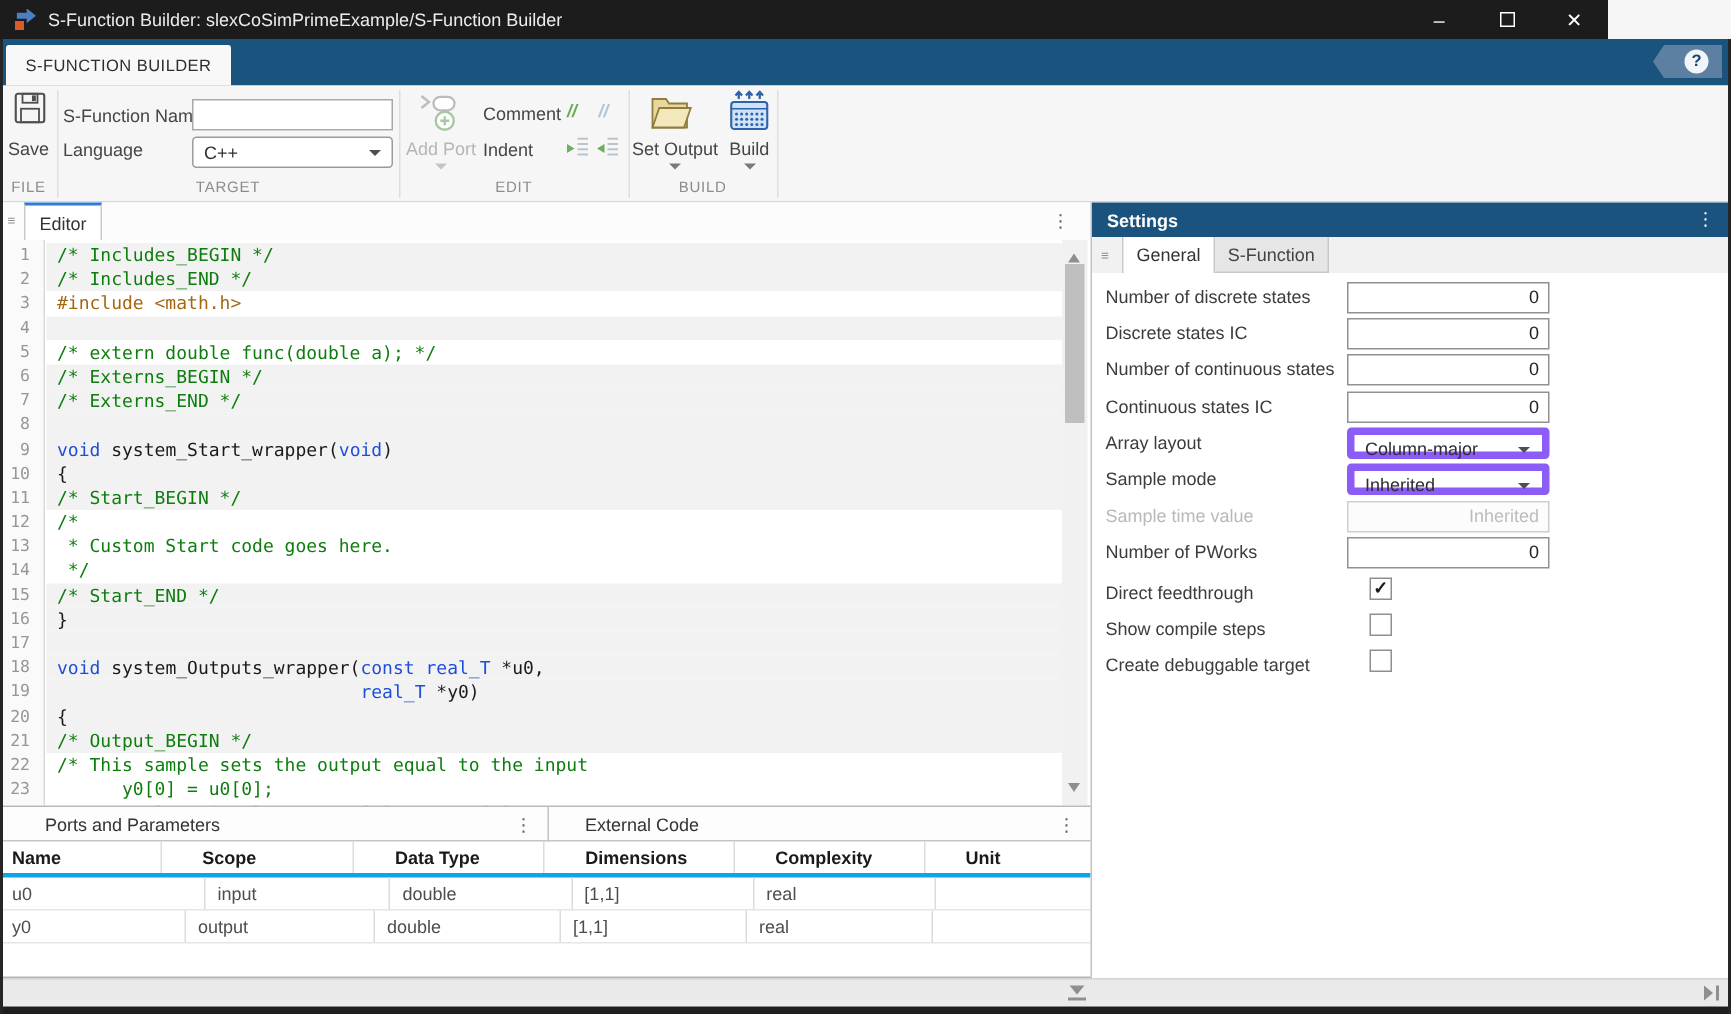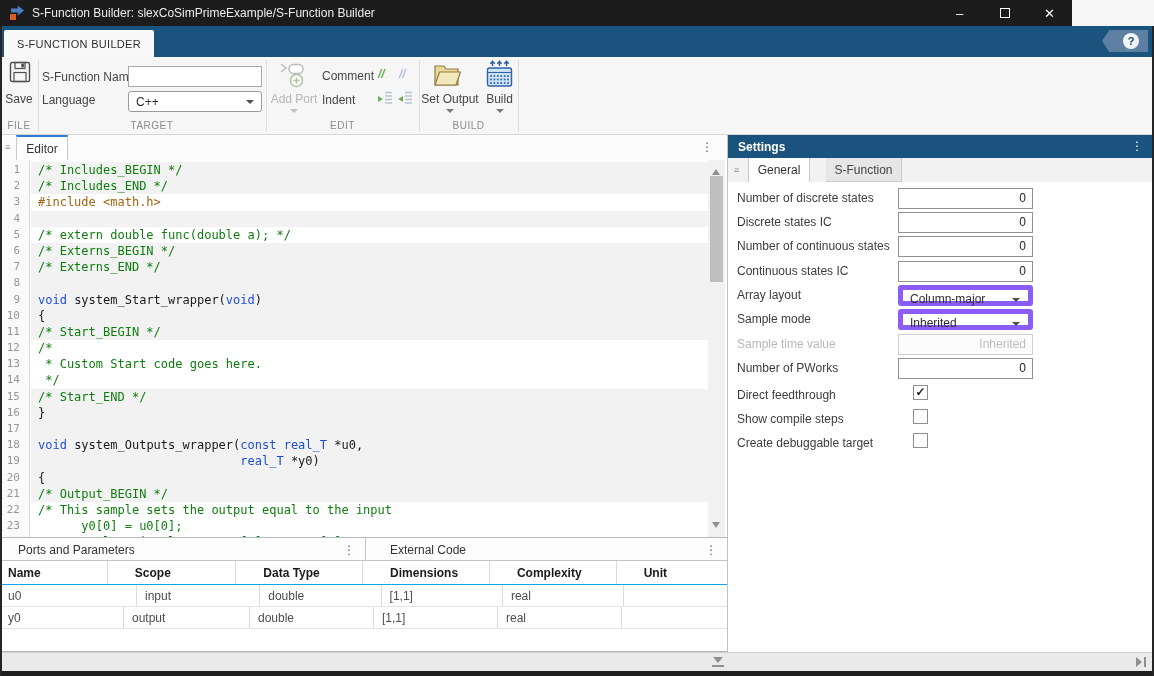--- a/index.html
+++ b/index.html
@@ -67,36 +67,36 @@
   .sb-thumb { position:absolute; left:2px; top:16px; width:13px; height:106px; background:#bfbfbf; }
 
   
   .bottom-panel { position:absolute; left:0; top:402px; width:727px; height:115px; background:#fff; border-top:1px solid #b9b9b9; border-bottom:1px solid #b5b5b5; }
   .bp-headers { position:absolute; left:0; top:0; width:727px; height:23px; background:#fdfdfd; border-bottom:1px solid #c4c4c4; }
   .bp-title { position:absolute; top:0; height:23px; display:flex; align-items:center; font-size:12px; color:#333; }
   .bp-sep { position:absolute; left:365px; top:0; width:1px; height:23px; background:#c4c4c4; }
   .bp-kebab { position:absolute; top:6px; }
   .pp-table { position:absolute; left:0; top:23px; width:727px; }
   .pr { display:flex; }
-  .pr.head { height:24px; border-bottom:1px solid #0ea5e9;gap:19px; }
+  .pr.head { height:24px; border-bottom:3px solid #0ea5e9;gap:19px; }
   .pr.row { height:22px; border-bottom:1px solid #e5e5e5; }
   .pc { height:100%; display:flex; align-items:center; padding-left:8px; border-right:1px solid #dcdcdc; font-size:12px; color:#4d4d4d; overflow:hidden; }
   .pc:last-child { border-right:none; }
   .pr.head .pc { font-weight:bold; color:#1a1a1a; }
 
   
   .settings { position:absolute; left:728px; top:135px; width:425px; height:517px; background:#fff; }
   .settings-header { position:absolute; left:0; top:0; width:100%; height:23px; background:#1a537e; display:flex; align-items:center; }
   .settings-title { color:#fff; font-size:12px; font-weight:bold; margin-left:10px; }
   .settings-kebab { position:absolute; right:10px; top:5px; color:#fff; }
   .settings-tabs { position:absolute; left:0; top:23px; width:100%; height:24px; background:#f1f1f1; }
   .settings-grip { position:absolute; left:6px; top:7px; }
   .stab { position:absolute; top:0; height:24px; display:flex; align-items:center; justify-content:center; font-size:12px; }
   .stab.active { left:20px; width:62px; background:#fff; border-left:1px solid #c9c9c9; border-right:1px solid #c9c9c9; color:#333; }
-  .stab.inactive { left:82px; width:76px; background:#e6e6e6; border-right:1px solid #c9c9c9; border-bottom:1px solid #c9c9c9; color:#444;margin-left:16px; }
+  .stab.inactive { left:82px; width:76px; background:#e6e6e6; border-right:1px solid #c9c9c9; border-bottom:1px solid #c9c9c9; color:#444; }
   .form-row { position:absolute; left:0; width:100%; height:21px; }
   .f-label { position:absolute; left:9px; top:0; height:21px; line-height:21px; font-size:12px; color:#3c3c3c; white-space:nowrap; }
   .f-label.dis { color:#b9b9b9; }
   .ctl { position:absolute; left:170px; top:0; width:135px; height:21px; font-size:12px; }
   .ctl.inp { background:#fff; border:1px solid #919191; text-align:right; padding:2px 6px 0 0; color:#222; }
   .ctl.inp.dis { border-color:#cfcfcf; background:#fcfcfc; color:#bdbdbd; }
   .ctl.sel { background:#fff; border:5px solid #8b5cf6; border-radius:3px; color:#2e2e2e; padding:2px 0 0 7px; }
   .ctl.sel .sel-caret { position:absolute; right:8px; top:8px; width:0; height:0; border:4px solid transparent; border-top:4px solid #4f4f4f; }
   .cb { position:absolute; left:185px; top:0; width:15px; height:15px; background:#fff; border:1px solid #8f8f8f; font-size:12px; font-weight:bold; color:#1a1a1a; line-height:13px; text-align:center; }
 
@@ -304,21 +304,21 @@
         </div>
       <div class="v-scrollbar">
         <div class="sb-arrow sb-up"></div>
         <div class="sb-thumb"></div>
         <div class="sb-arrow sb-down"></div>
       </div>
     </div>
 
     <div class="bottom-panel">
       <div class="bp-headers">
-        <div class="bp-title" style="left:18px">Ports and Parameters</div>
+        <div class="bp-title" style="left:30px">Ports and Parameters</div>
         <div class="kebab bp-kebab" style="left:343px">⋮</div>
         <div class="bp-sep"></div>
         <div class="bp-title" style="left:390px">External Code</div>
         <div class="kebab bp-kebab" style="left:705px">⋮</div>
       </div>
       <div class="pp-table" id="pp-table">
           <div class="pr head">
             <div class="pc" style="width: 124px;">Name</div>
             <div class="pc" style="width: 126px;">Scope</div>
             <div class="pc" style="width: 124px;">Data Type</div>

